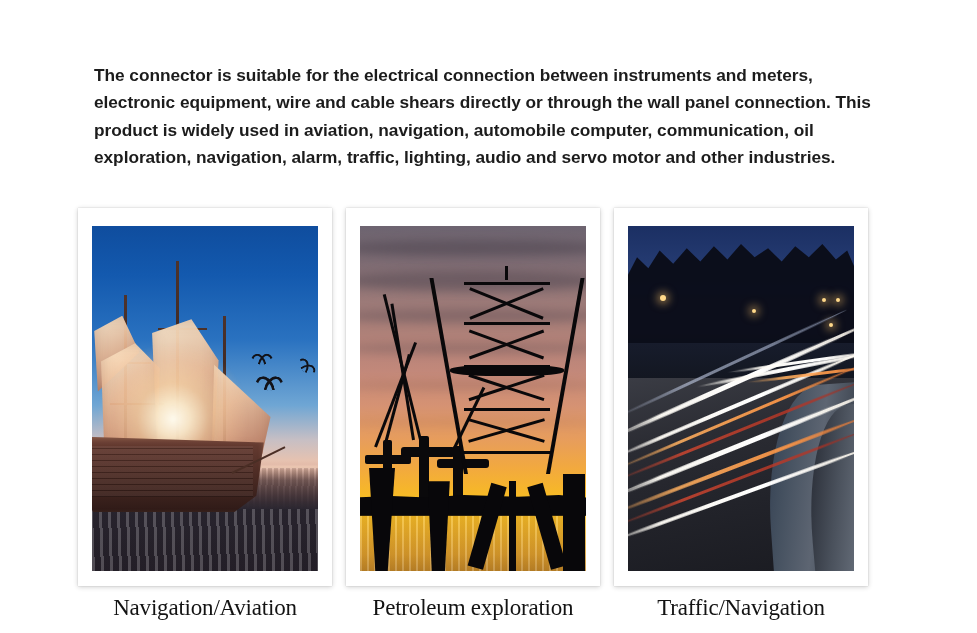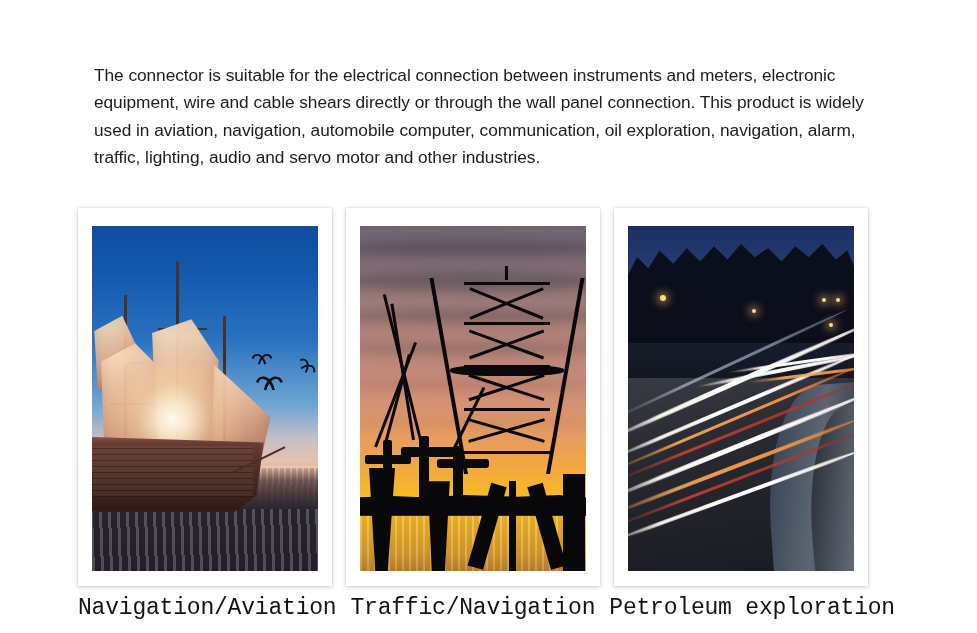--- a/index.html
+++ b/index.html
@@ -35,21 +35,21 @@
   }
 
   
   .intro {
     position: absolute;
     top: 62px;
     left: 94px;
     width: 790px;
     font-family: "Liberation Sans", sans-serif;
     font-size: 17.3px;
-    font-weight: 400;
+    font-weight: 700;
     line-height: 27.4px;
     color: #1c1c1c;
     letter-spacing: -0.05px;
   }
 
   .watermark {
     position: absolute;
     top: 176px;
     left: 176px;
     width: 300px;
@@ -95,21 +95,21 @@
     top: 588px;
     left: 78px;
     width: 790px;
     height: 44px;
     display: flex;
     gap: 14px;
   }
   .caption {
     flex: 1 1 0;
     text-align: center;
-    font-family: Liberation Mono, monospace;
+    font-family: Liberation Serif, serif;
     font-size: 23px;
     font-weight: 400;
     color: #131313;
     line-height: 40px;
     letter-spacing: -0.2px;
     white-space: nowrap;
   }
 
   
   .sky1 {
@@ -487,17 +487,17 @@
           <div class="trail tw" style="left:44%;  top:42%;  width:66%;  height:3px; transform:rotate(-8deg);"></div>
           <div class="trail to" style="left:52%;  top:45%;  width:58%;  height:3px; transform:rotate(-7deg);"></div>
         </div>
       </div>
     </div>
 
   </div>
 
   <div class="captions">
     <div class="caption">Navigation/Aviation</div>
+    <div class="caption">Petroleum exploration</div>
     <div class="caption">Traffic/Navigation</div>
-    <div class="caption">Petroleum exploration</div>
   </div>
 
 </div>
 
 </body></html>

